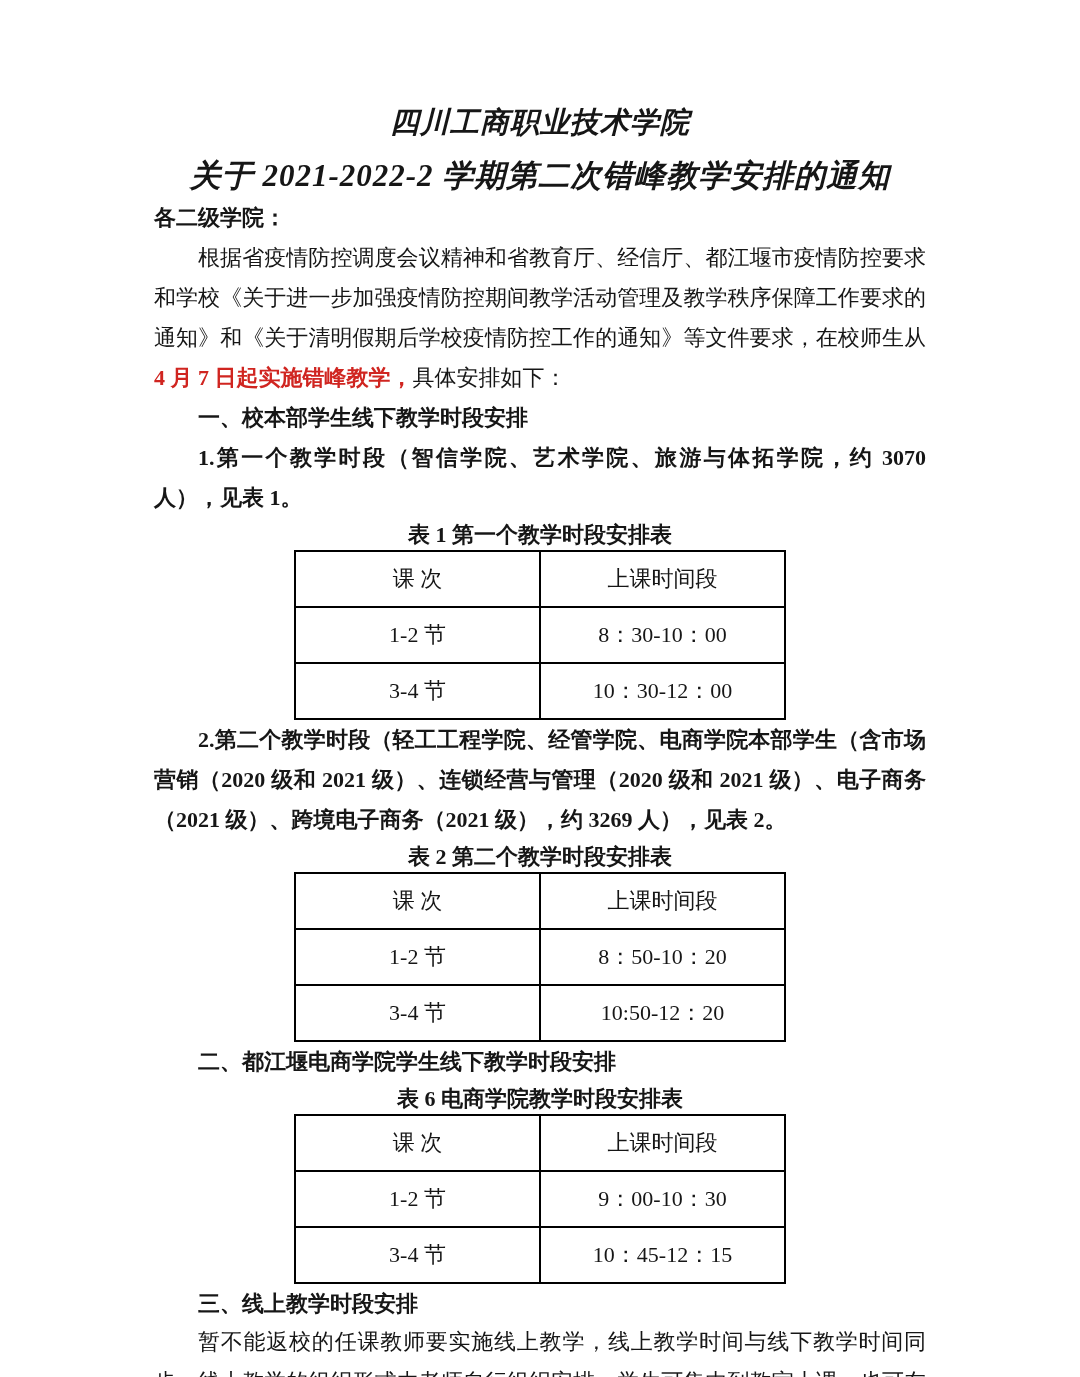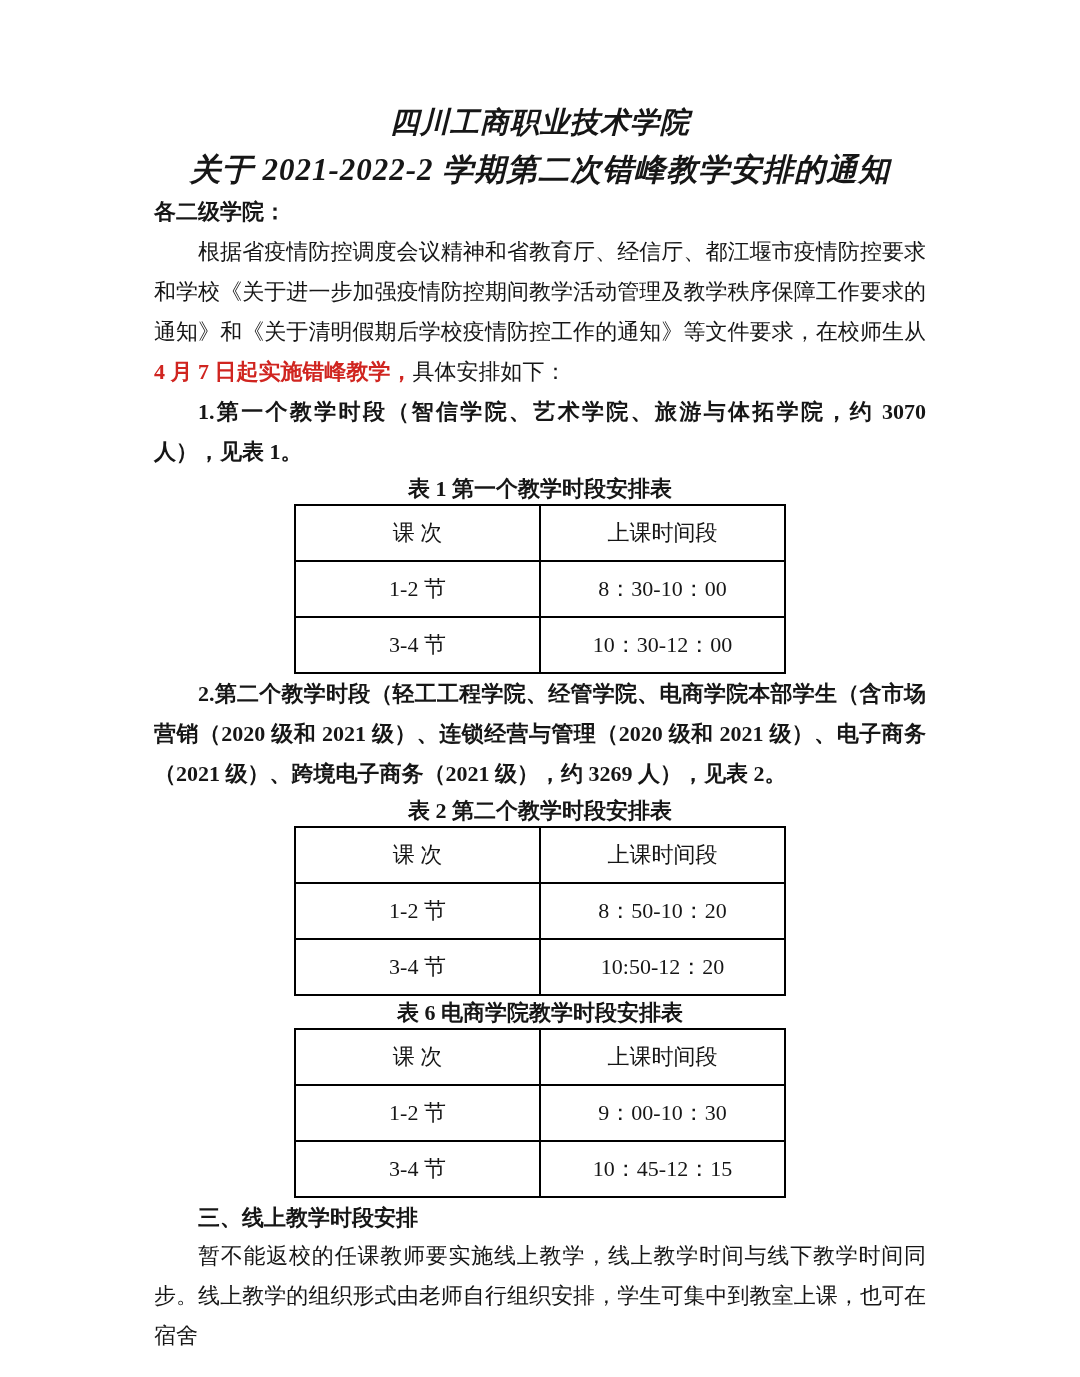--- a/index.html
+++ b/index.html
@@ -24,21 +24,21 @@
   .title {
     margin: 0;
     text-align: center;
     font-weight: 700;
     font-size: 29px;
     line-height: 44px;
     letter-spacing: 1px;
     font-style: italic;
   }
   .title-2 {
-    margin-top: 4px;
+    margin-top: 10px;
     font-size: 31px;
   }
   p.body-line {
     margin: 0;
     font-size: 22px;
     line-height: 40px;
     text-align: justify;
   }
   .salutation { margin-top: 36px; font-weight: bold; }
   .indent { text-indent: 2em; }
@@ -81,20 +81,21 @@
 <div class="page">
   <div class="doc">
 
     <p class="title">四川工商职业技术学院</p>
     <p class="title title-2">关于 2021-2022-2 学期第二次错峰教学安排的通知</p>
 
     <p class="body-line salutation">各二级学院：</p>
 
     <p class="body-line indent"><span>根据省疫情防控调度会议精神和省教育厅、经信厅、都江堰市疫情防控要求和学校《关于进一步加强疫情防控期间教学活动管理及教学秩序保障工作要求的通知》和《关于清明假期后学校疫情防控工作的通知》等文件要求，在校师生从 </span><span class="red-highlight">4 月 7 日起实施错峰教学，</span><span>具体安排如下：</span></p>
 
+    <p class="body-line indent bold">一、校本部学生线下教学时段安排</p>
     <p class="body-line indent bold">1.第一个教学时段（智信学院、艺术学院、旅游与体拓学院，约 3070 人），见表 1。</p>
 
     <p class="caption">表 1 第一个教学时段安排表</p>
     <table class="sched">
       <tbody>
         <tr>
           <td>课 次</td>
           <td>上课时间段</td>
         </tr>
         <tr>
@@ -121,20 +122,21 @@
           <td>1-2 节</td>
           <td>8：50-10：20</td>
         </tr>
         <tr>
           <td>3-4 节</td>
           <td>10:50-12：20</td>
         </tr>
       </tbody>
     </table>
 
+    <p class="body-line indent bold mt-24">二、都江堰电商学院学生线下教学时段安排</p>
 
     <p class="caption">表 6 电商学院教学时段安排表</p>
     <table class="sched">
       <tbody>
         <tr>
           <td>课 次</td>
           <td>上课时间段</td>
         </tr>
         <tr>
           <td>1-2 节</td>

